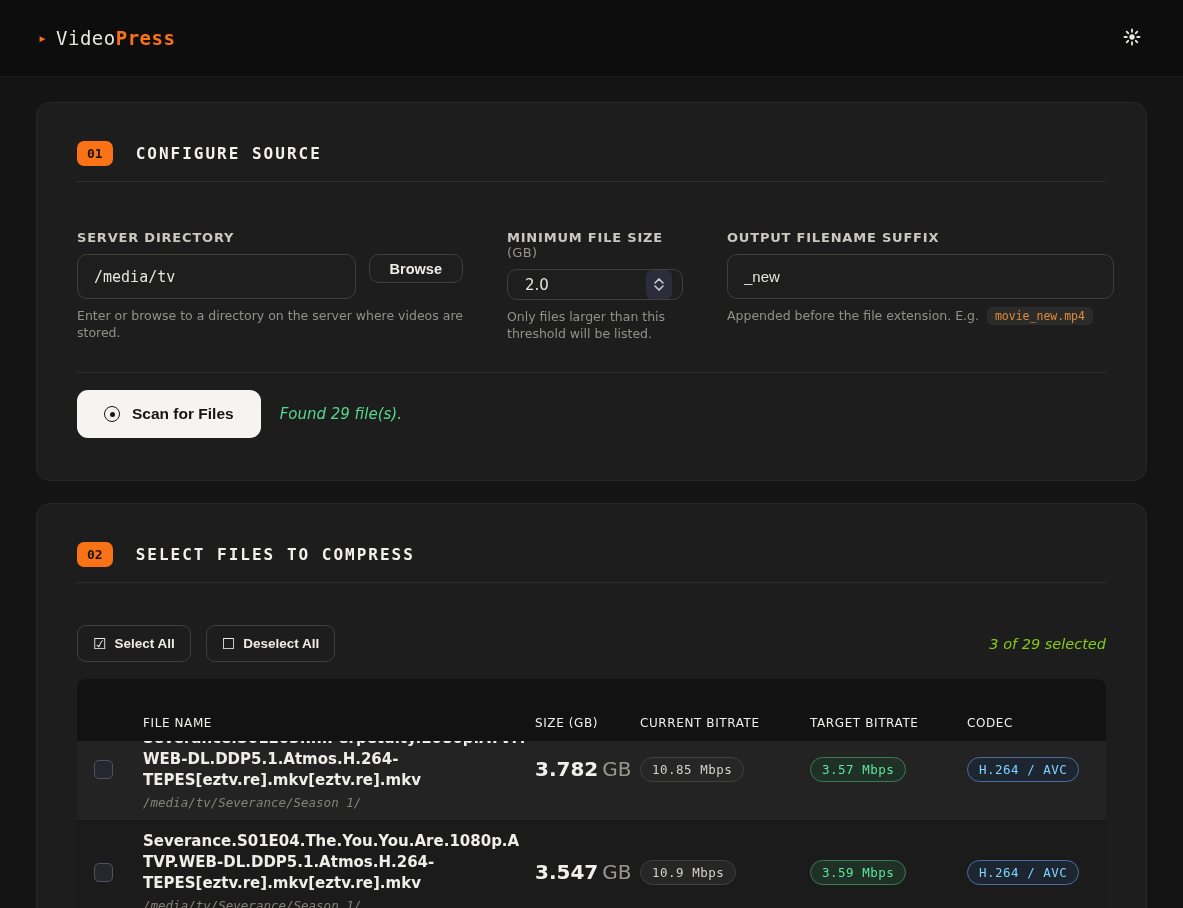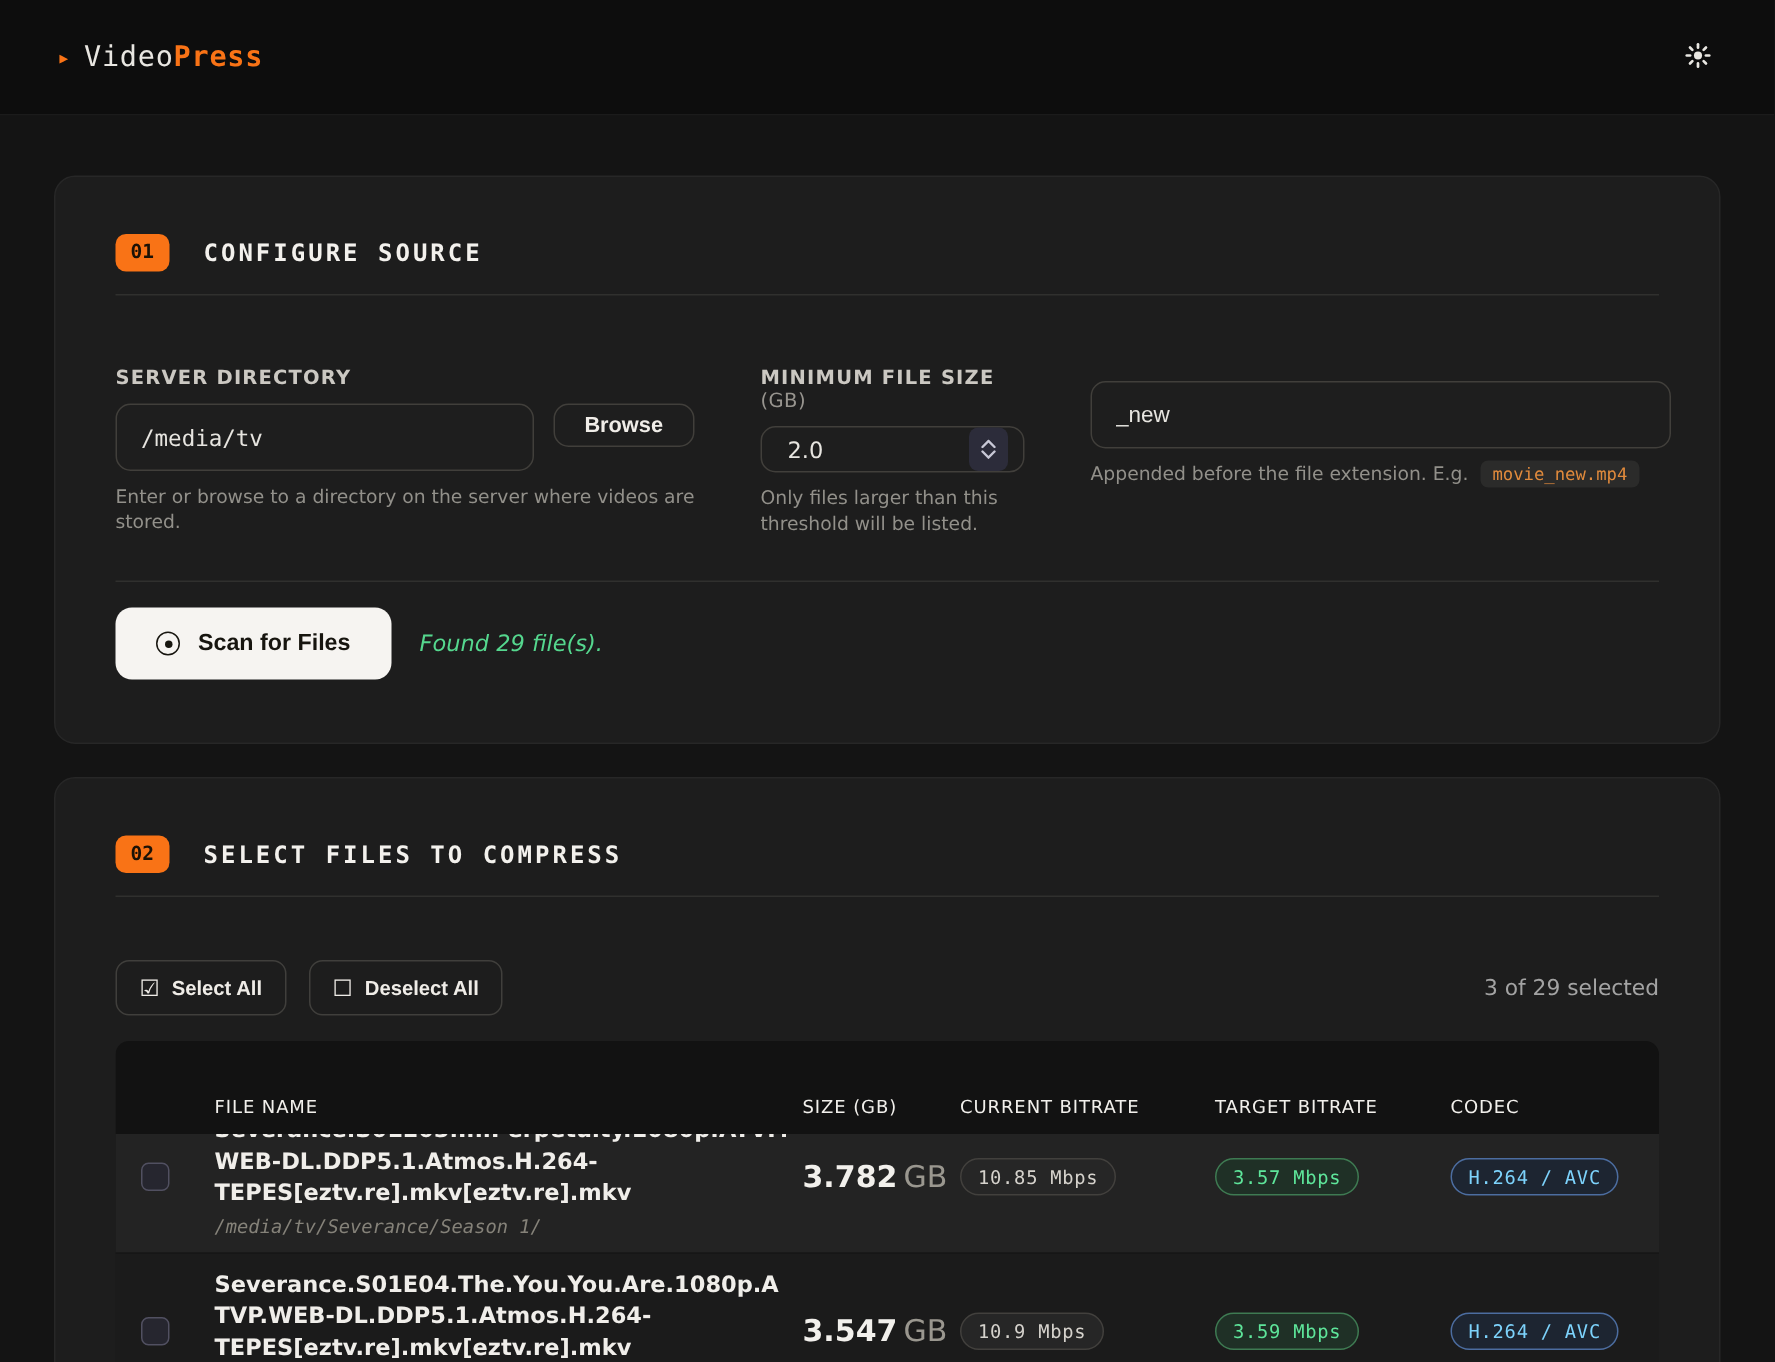--- a/index.html
+++ b/index.html
@@ -22,21 +22,21 @@
   .brand .b-main { color:#e8e6e1; font-weight:500; letter-spacing:0.5px; }
   .brand .b-accent { color:#f97316; font-weight:700; letter-spacing:0.5px; }
   .theme-btn { background:none; border:none; cursor:pointer; display:flex; padding:4px; }
 
   
   .main { padding:0 36px; }
   .card {
     background:#1d1d1d; border:1px solid #272727; border-radius:14px;
     padding:38px 40px 42px 40px;
   }
-  .card-1 { margin-top:40px; }
+  .card-1 { margin-top:25px; }
   .card-2 { margin-top:22px; }
 
   .sec-head { display:flex; align-items:center; gap:23px; }
   .sec-badge {
     background:#f97316; color:#1c1206; border-radius:7px;
     font-family:"DejaVu Sans Mono","Liberation Mono",monospace;
     font-weight:700; font-size:13px; padding:5px 10px;
   }
   .sec-title {
     font-family:"DejaVu Sans Mono","Liberation Mono",monospace;
@@ -96,21 +96,21 @@
 
   
   .toolbar { margin-top:42px; display:flex; align-items:center; justify-content:space-between; }
   .tb-left { display:flex; gap:15px; }
   .tb-btn {
     height:37px; padding:0 15px; background:transparent; border:1px solid #403f3c;
     border-radius:9px; color:#efece7; font-weight:700; font-size:13.5px;
     display:flex; align-items:center; gap:8px; cursor:pointer;
   }
   .tb-btn .glyph { font-size:15px; font-weight:400; }
-  .sel-summary { font-size:14.5px; color:#a3a3a3; }
+  .sel-summary { font-size:14.5px; color:#84cc16;font-style:italic; }
 
   
   .file-table { margin-top:17px; border-radius:9px; overflow:hidden; }
   .ft-grid { display:grid; grid-template-columns:66px 392px 105px 170px 157px 1fr; }
   .ft-head {
     position:relative; z-index:2; background:#121212;
     padding:11px 0; align-items:center;
   }
   .ft-head .hcell {
     font-size:12px; font-weight:400; letter-spacing:0.6px; color:#f2f0ec;margin-top:26px;
@@ -203,20 +203,21 @@
               </svg>
             <svg width="10" height="6" viewBox="0 0 10 6" fill="none" stroke="#c8c8d6" stroke-width="1.6" stroke-linecap="round">
                 <polyline points="1,1 5,5 9,1"></polyline>
               </svg>
           </span>
         </div>
         <div class="helper helper-col2">Only files larger than this threshold will be listed.</div>
       </div>
 
       <div>
+        <div class="field-label">OUTPUT FILENAME SUFFIX</div>
         <div class="suffix-wrap">
           <input class="text-input" type="text" value="_new" style="">
         </div>
         <div class="helper">
           <span>Appended before the file extension. E.g.</span>
           <span class="code-chip">movie_new.mp4</span>
         </div>
       </div>
     </div>
 

